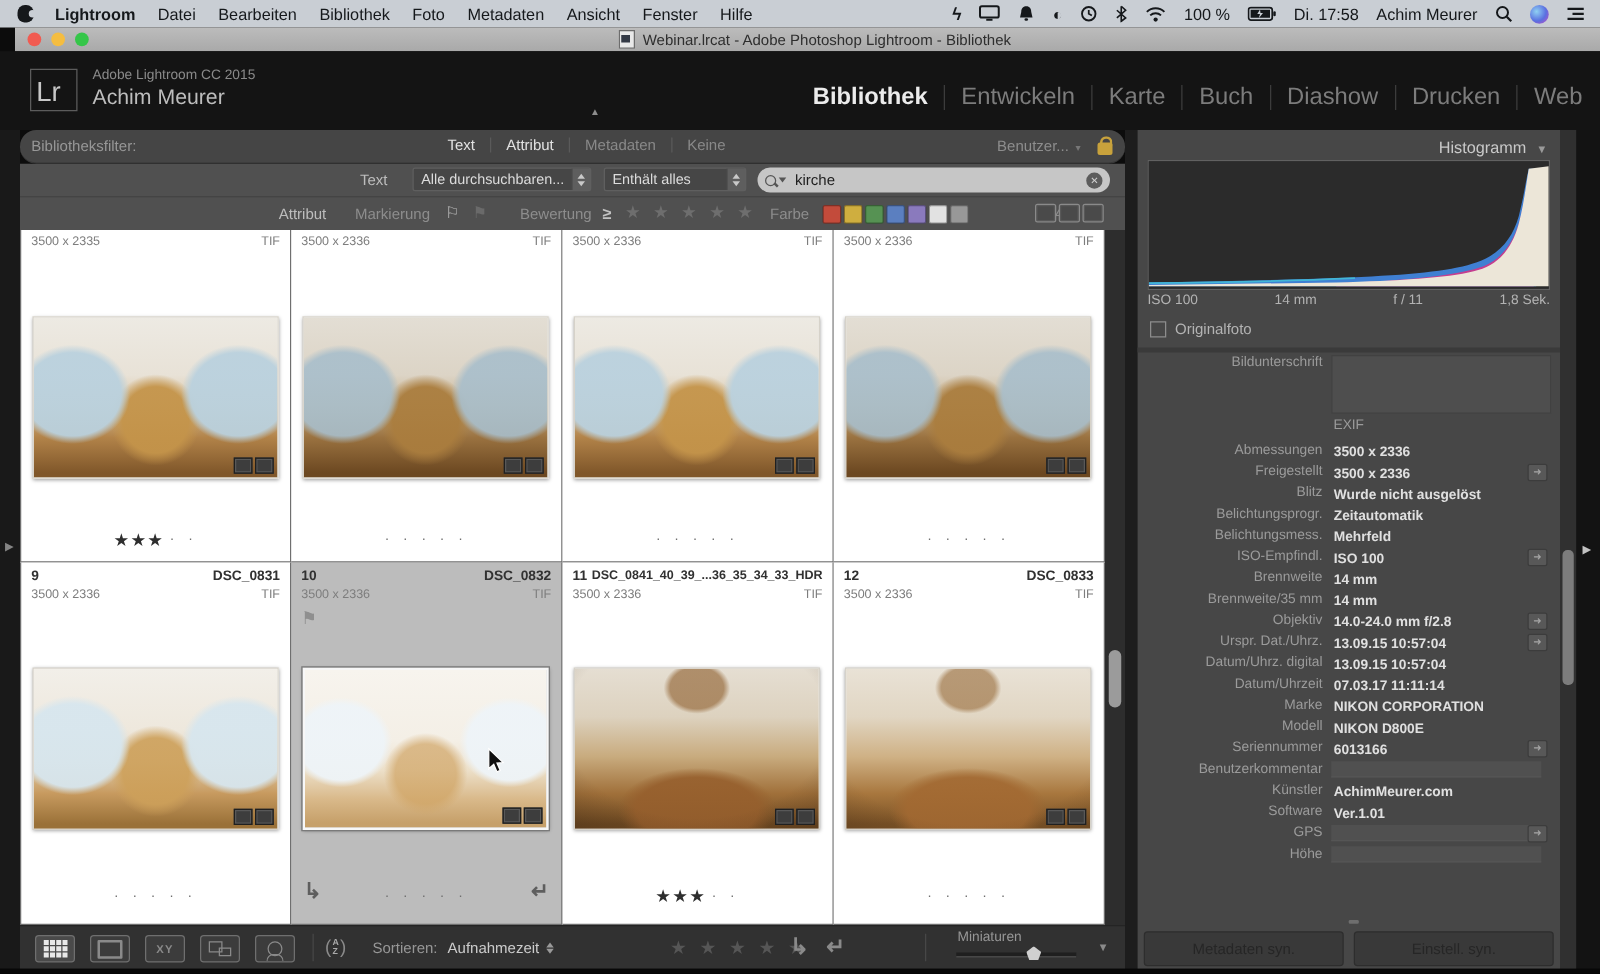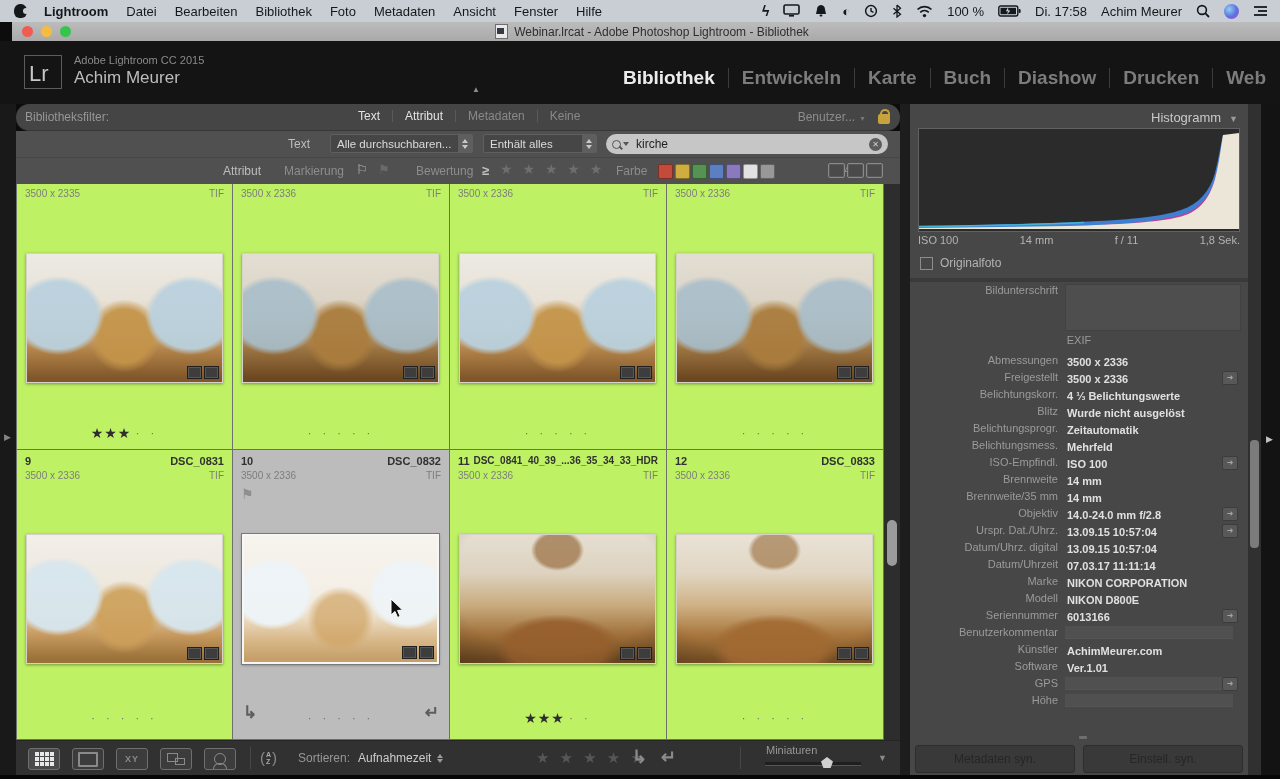--- a/index.html
+++ b/index.html
@@ -23,21 +23,21 @@
   .tb-title{position:absolute;left:0;right:0;text-align:center;font-size:12px;color:#2e2e2e;display:flex;justify-content:center;align-items:center;gap:6px;}
   .doc-ic{width:11px;height:13px;background:#e9e9e9;border:1px solid #6d6d6d;position:relative;}
   .doc-ic::after{content:"";position:absolute;left:1px;top:3px;width:7px;height:6px;background:#343a46;}
   
   .lrheader{position:absolute;left:0;top:41px;width:1280px;height:63px;background:#141414;}
   .lrlogo{position:absolute;left:24px;top:14px;width:38px;height:34px;border:1px solid #5c5c5c;color:#c8c8c8;font-size:22px;display:flex;align-items:flex-end;justify-content:flex-start;padding:0 0 1px 4px;box-sizing:border-box;}
   .idplate{position:absolute;left:74px;top:13px;}
   .id1{font-size:11px;color:#8a8a8a;}
   .id2{font-size:17px;color:#bdbdbd;margin-top:2px;}
   .modules{position:absolute;right:14px;top:26px;display:flex;align-items:center;gap:0;}
-  .mod{font-size:19px;color:#7c7c7c;padding:0 13px;white-space:nowrap;font-weight:bold;}
+  .mod{font-size:19px;color:#7c7c7c;padding:0 13px;white-space:nowrap;}
   .mod.active{color:#ececec;font-weight:700;}
   .msep{width:1px;height:20px;background:#3c3c3c;}
   .top-collapse{position:absolute;left:472px;top:44px;font-size:8px;color:#8d8d8d;}
   
   .lstrip{position:absolute;left:0;top:104px;width:16px;height:671px;background:#191919;}
   .lstrip .tri{position:absolute;left:4px;top:328px;font-size:9px;color:#848484;}
   .rstrip{position:absolute;left:1261px;top:104px;width:19px;height:671px;background:#131313;}
   .rstrip .tri{position:absolute;left:5px;top:330px;font-size:9px;color:#c2c2c2;}
   .botstrip{position:absolute;left:0;top:775px;width:1280px;height:4px;background:#070707;}
   
@@ -66,21 +66,21 @@
   .mag-dd{width:0;height:0;border-left:3px solid transparent;border-right:3px solid transparent;border-top:4px solid #555;margin-right:5px;}
   .search input{flex:1;border:none;background:transparent;outline:none;font-size:12px;color:#1e1e1e;font-family:"Liberation Sans",sans-serif;}
   .clearbtn{width:13px;height:13px;border-radius:50%;background:#5c5c5c;color:#cfcfcf;font-size:8px;display:flex;align-items:center;justify-content:center;}
   .flagic{font-size:13px;}
   .star-dim{font-size:14px;color:#6e6e6e;letter-spacing:3px;}
   .gte{font-size:13px;color:#c2c2c2;font-weight:700;}
   .swatch{width:13px;height:13px;border-radius:2px;border:1px solid rgba(0,0,0,.35);}
   .artic{width:15px;height:13px;border:1px solid #8a8a8a;border-radius:2px;background:#4a4a4a;box-shadow:inset 0 0 0 1px rgba(255,255,255,.08);}
   
   .grid{position:absolute;left:16px;top:184px;width:868px;height:556px;background:#8a8a8a;overflow:hidden;}
-  .cell{position:absolute;width:217px;background:#bef264;border-right:1px solid #6f6f6f;border-bottom:1px solid #6f6f6f;box-sizing:border-box;}
+  .cell{position:absolute;width:217px;background:#ffffff;border-right:1px solid #6f6f6f;border-bottom:1px solid #6f6f6f;box-sizing:border-box;}
   .cell.c0{border-left:1px solid #6f6f6f;}
   .cell.sel{background:#bcbcbc;}
   .chead{position:absolute;left:8px;right:8px;top:5px;display:flex;justify-content:space-between;font-size:11px;color:#313131;font-weight:600;}
   .chead .fn{white-space:nowrap;}
   .chead2{position:absolute;left:8px;right:8px;top:20px;display:flex;justify-content:space-between;font-size:10px;color:#7d7d7d;}
   .pickflag{position:absolute;left:8px;top:36px;font-size:14px;color:#8f8f8f;}
   .ph{position:absolute;left:9px;top:84px;width:197px;height:130px;border:1px solid #d6d2c9;box-shadow:0 1px 3px rgba(0,0,0,.4);box-sizing:border-box;}
   .row1 .ph{top:85px;}
   .sel .ph{border:2px solid #f7f7f7;outline:1px solid #7a7a7a;}
   .badges{position:absolute;right:3px;bottom:3px;display:flex;gap:2px;}
@@ -494,21 +494,20 @@
 
     <div class="caprow">
       <span class="mlbl">Bildunterschrift</span>
       <div class="capbox"></div>
     </div>
     <div class="exif">EXIF</div>
 
     <div class="mrows">
       <div class="mrow"><span class="mlbl">Abmessungen</span><span class="mval">3500 x 2336</span></div>
       <div class="mrow"><span class="mlbl">Freigestellt</span><span class="mval">3500 x 2336</span><span class="actbtn">➜</span></div>
-      <div class="mrow"><span class="mlbl">Belichtungskorr.</span><span class="mval">4 ⅓ Belichtungswerte</span></div>
       <div class="mrow"><span class="mlbl">Blitz</span><span class="mval">Wurde nicht ausgelöst</span></div>
       <div class="mrow"><span class="mlbl">Belichtungsprogr.</span><span class="mval">Zeitautomatik</span></div>
       <div class="mrow"><span class="mlbl">Belichtungsmess.</span><span class="mval">Mehrfeld</span></div>
       <div class="mrow"><span class="mlbl">ISO-Empfindl.</span><span class="mval">ISO 100</span><span class="actbtn">➜</span></div>
       <div class="mrow"><span class="mlbl">Brennweite</span><span class="mval">14 mm</span></div>
       <div class="mrow"><span class="mlbl">Brennweite/35 mm</span><span class="mval">14 mm</span></div>
       <div class="mrow"><span class="mlbl">Objektiv</span><span class="mval">14.0-24.0 mm f/2.8</span><span class="actbtn">➜</span></div>
       <div class="mrow"><span class="mlbl">Urspr. Dat./Uhrz.</span><span class="mval">13.09.15 10:57:04</span><span class="actbtn">➜</span></div>
       <div class="mrow"><span class="mlbl">Datum/Uhrz. digital</span><span class="mval">13.09.15 10:57:04</span></div>
       <div class="mrow"><span class="mlbl">Datum/Uhrzeit</span><span class="mval">07.03.17 11:11:14</span></div>

